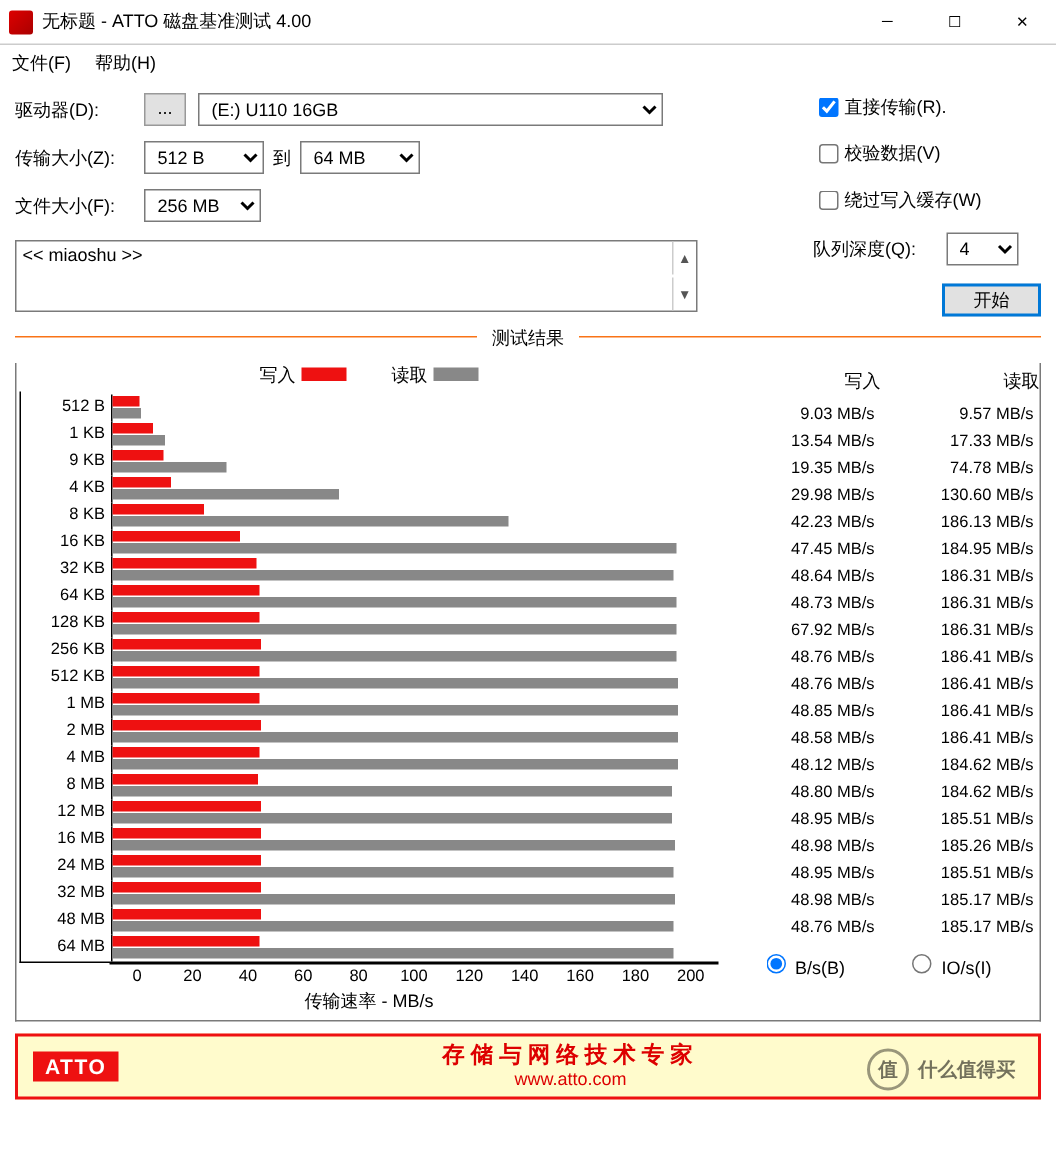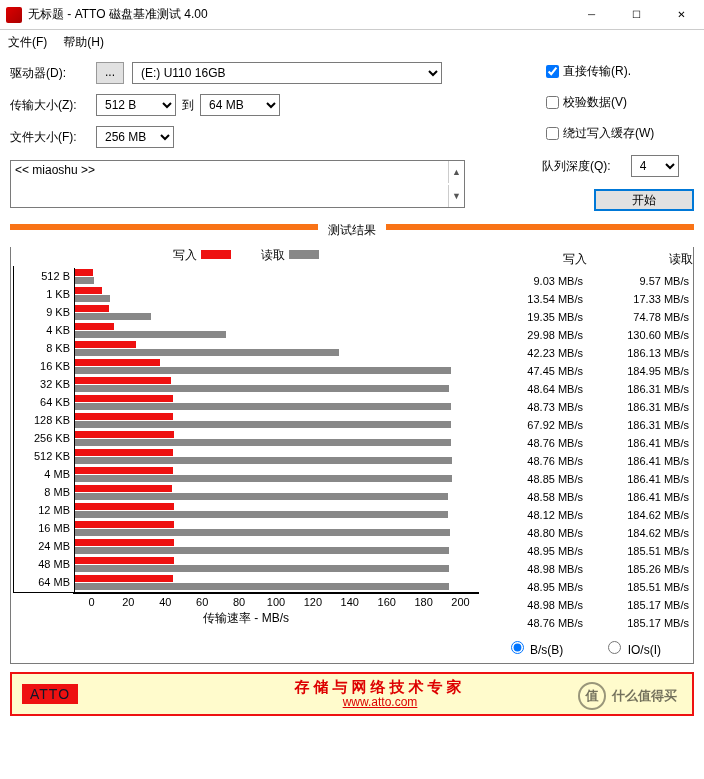--- a/index.html
+++ b/index.html
@@ -16,31 +16,31 @@
 .rightpanel { width: 160px; padding-left: 8px; font-size: 12px; margin-left: 12px; }
 
 .row { display: flex; align-items: center; margin-bottom: 10px; font-size: 12px; }
 .lbl { width: 86px; }
 .dotbtn { width: 28px; height: 22px; border: 1px solid #999; background: #e1e1e1; text-align: center; line-height: 18px; margin-right: 8px; font-size: 12px; }
 select { height: 22px; font-size: 12px; border: 1px solid #7a7a7a; background: #fff; padding: 0 4px; }
 .to { margin: 0 6px; }
 .chk { display: flex; align-items: center; margin-bottom: 12px; }
 .chk input { margin-right: 4px; }
 .qd { display: flex; align-items: center; margin-top: 8px; }
-.startbtn { width: 100px; height: 22px; border: 2px solid #0078d7; background: #e1e1e1; text-align: center; line-height: 18px; margin-top: 12px; float: right; font-size: 12px; }
+.startbtn { width: 66px; height: 22px; border: 2px solid #0078d7; background: #e1e1e1; text-align: center; line-height: 18px; margin-top: 12px; float: right; font-size: 12px; }
 
 .textbox { width: 455px; height: 48px; border: 1px solid #7a7a7a; font-size: 12px; padding: 2px 4px; margin-top: 12px; margin-bottom: 8px; position: relative; }
 .textbox .sbtn { position: absolute; right: 0; width: 16px; height: 22px; border-left: 1px solid #ccc; display: flex; align-items: center; justify-content: center; font-size: 9px; color: #555; }
 .textbox .sbtn.up { top: 0; }
 .textbox .sbtn.dn { bottom: 0; }
 
 .results { border: 1px solid #7a7a7a; border-top: none; margin-top: 0; }
 .results-title { text-align: center; font-size: 12px; position: relative; }
 .results-title span { background: #fff; padding: 0 10px; position: relative; top: -8px; }
-.results-border { border-top: 6px solid #f97316; margin-top: 8px; }
+.results-border { border-top: 1px solid #f97316; margin-top: 8px; }
 
 .resbody { display: flex; }
 .chart { width: 470px; padding: 0 2px 4px 2px; }
 .legend { display: flex; justify-content: center; gap: 30px; font-size: 12px; margin-bottom: 2px; }
 .legend .sw { display: inline-block; width: 30px; height: 9px; margin-left: 4px; }
 .sw.write { background: #e11; }
 .sw.read { background: #888; }
 
 .bars { position: relative; background: #fff; border: 1px solid #000; border-top: none; border-right: none; padding-top: 2px; }
 .barrow { display: flex; align-items: stretch; height: 18px; }
@@ -56,23 +56,23 @@
 .nums { flex: 1; font-size: 11px; }
 .numhead { display: flex; font-size: 12px; margin-bottom: 4px; padding-top: 4px; }
 .numhead div { flex: 1; text-align: right; }
 .nrow { display: flex; height: 18px; line-height: 18px; align-items: center; }
 .nrow div { flex: 1; text-align: right; padding-right: 4px; }
 
 .unitrow { display: flex; font-size: 12px; padding: 6px 12px; align-items: center; }
 .unitrow .rgroup { display: flex; align-items: center; flex: 1; justify-content: flex-end; gap: 40px; padding-right: 20px; }
 
 .footer { margin: 4px 10px 8px 10px; height: 44px; border: 2px solid #e11; background: #fffbcc; display: flex; align-items: center; padding: 0 10px; position: relative; }
-.footer .logo { background: #e11; color: #0f172a; font-weight: normal; padding: 2px 8px; font-size: 14px; letter-spacing: 1px; }
+.footer .logo { background: #e11; color: #ffffff; font-weight: bold; padding: 2px 8px; font-size: 14px; letter-spacing: 1px; }
 .footer .ftext { flex: 1; text-align: center; color: #d00; font-size: 15px; font-weight: bold; letter-spacing: 4px; line-height: 1.1; }
-.footer .furl { font-size: 12px; letter-spacing: 0; text-decoration: underline; font-weight: normal; }
+.footer .furl { font-size: 12px; letter-spacing: 0; font-weight: normal; }
 
 .watermark { position: absolute; right: 6px; bottom: 6px; width: 120px; height: 44px; display: flex; align-items: center; gap: 6px; color: rgba(0,0,0,0.55); font-size: 13px; font-weight: bold; pointer-events: none; }
 .watermark .circ { width: 28px; height: 28px; border-radius: 50%; border: 2px solid rgba(0,0,0,0.4); display: flex; align-items: center; justify-content: center; }
 </style>
 </head>
 <body>
 
 <div class="titlebar">
   <div class="icon"></div>
   <div class="title">无标题 - ATTO 磁盘基准测试 4.00</div>
@@ -213,20 +213,34 @@
               </div>
             </div>
             <div class="barrow">
               <div class="barlbl">512 KB</div>
               <div class="barpair">
                 <div class="bar write" style="width:24.38%"></div>
                 <div class="bar read" style="width:93.205%"></div>
               </div>
             </div>
             <div class="barrow">
+              <div class="barlbl">1 MB</div>
+              <div class="barpair">
+                <div class="bar write" style="width:24.38%"></div>
+                <div class="bar read" style="width:93.205%"></div>
+              </div>
+            </div>
+            <div class="barrow">
+              <div class="barlbl">2 MB</div>
+              <div class="barpair">
+                <div class="bar write" style="width:24.425%"></div>
+                <div class="bar read" style="width:93.205%"></div>
+              </div>
+            </div>
+            <div class="barrow">
               <div class="barlbl">4 MB</div>
               <div class="barpair">
                 <div class="bar write" style="width:24.29%"></div>
                 <div class="bar read" style="width:93.205%"></div>
               </div>
             </div>
             <div class="barrow">
               <div class="barlbl">8 MB</div>
               <div class="barpair">
                 <div class="bar write" style="width:24.06%"></div>
@@ -245,20 +259,27 @@
               <div class="barpair">
                 <div class="bar write" style="width:24.475%"></div>
                 <div class="bar read" style="width:92.755%"></div>
               </div>
             </div>
             <div class="barrow">
               <div class="barlbl">24 MB</div>
               <div class="barpair">
                 <div class="bar write" style="width:24.49%"></div>
                 <div class="bar read" style="width:92.63%"></div>
+              </div>
+            </div>
+            <div class="barrow">
+              <div class="barlbl">32 MB</div>
+              <div class="barpair">
+                <div class="bar write" style="width:24.475%"></div>
+                <div class="bar read" style="width:92.755%"></div>
               </div>
             </div>
             <div class="barrow">
               <div class="barlbl">48 MB</div>
               <div class="barpair">
                 <div class="bar write" style="width:24.49%"></div>
                 <div class="bar read" style="width:92.585%"></div>
               </div>
             </div>
             <div class="barrow">

